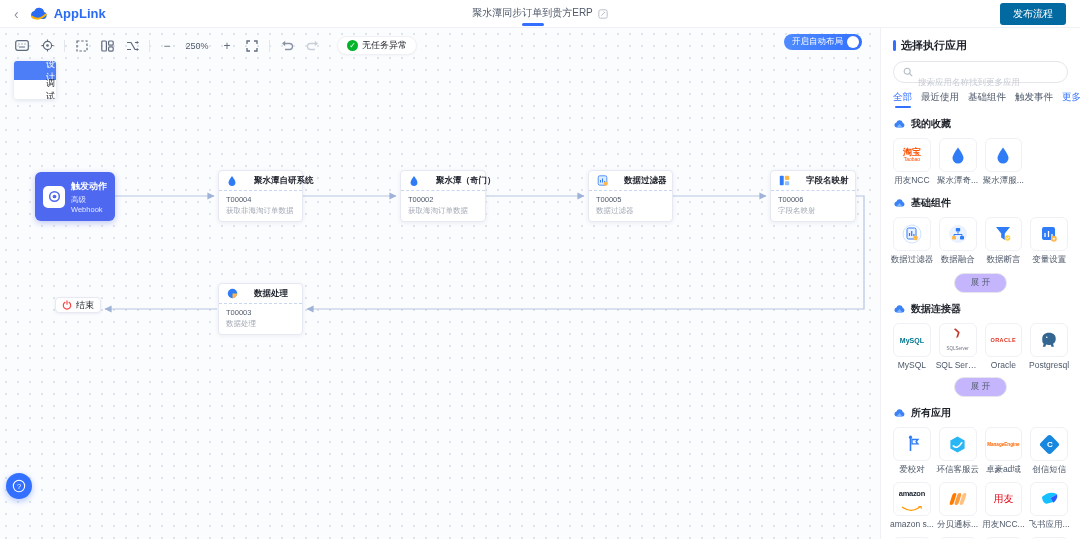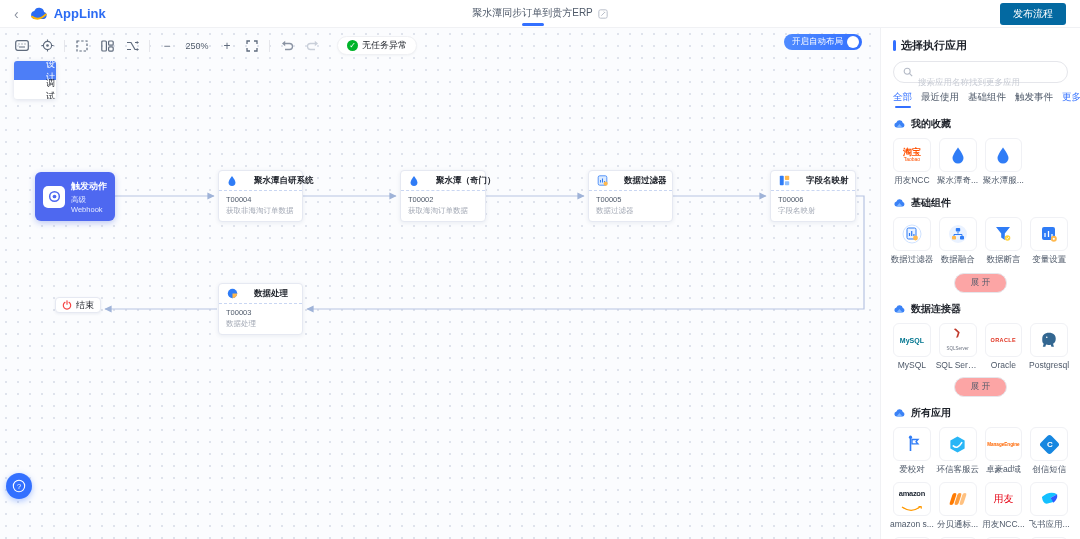--- a/index.html
+++ b/index.html
@@ -99,21 +99,21 @@
   .tab.more { margin-left:auto; color:#3370ff; padding-bottom:4px; }
 
   .sec-h { display:flex; align-items:center; gap:5px; margin-top:9px; }
   .sec-h b { font-size:10px; color:#1d2129; }
   .grid { display:grid; grid-template-columns:repeat(4,1fr); column-gap:8px; row-gap:6px; margin-top:7px; }
   .app { display:flex; flex-direction:column; align-items:center; gap:3px; cursor:pointer; min-width:0; }
   .app-card { width:100%; height:34px; border:1px solid #f0f1f5; border-radius:6px;
     display:flex; align-items:center; justify-content:center; background:#fff; overflow:hidden; }
   .app-lbl { font-size:8.5px; color:#4e5969; max-width:44px; overflow:hidden;
     text-overflow:ellipsis; white-space:nowrap; }
-  .expand { display:block; margin:7px auto 0; border:1px solid #e5e6eb; background:#fca5a5;
+  .expand { display:block; margin:7px auto 0; border:1px solid #e5e6eb; background:#c4b5fd;
     border-radius:10px; font-size:8.5px; color:#4e5969; padding:3px 16px; cursor:pointer;
     font-family:inherit; }
 
   
   .tb { text-align:center; line-height:1; }
   .tb b { display:block; color:#ff5000; font-size:9px; }
   .tb i { display:block; color:#ff5000; font-size:5px; font-style:normal; }
   .txt-mysql { font-size:7px; font-weight:bold; color:#00758f; }
   .sqlsv { text-align:center; line-height:1; }
   .sqlsv .mark { color:#c0392b; font-size:9px; display:block; transform:rotate(-15deg); }

